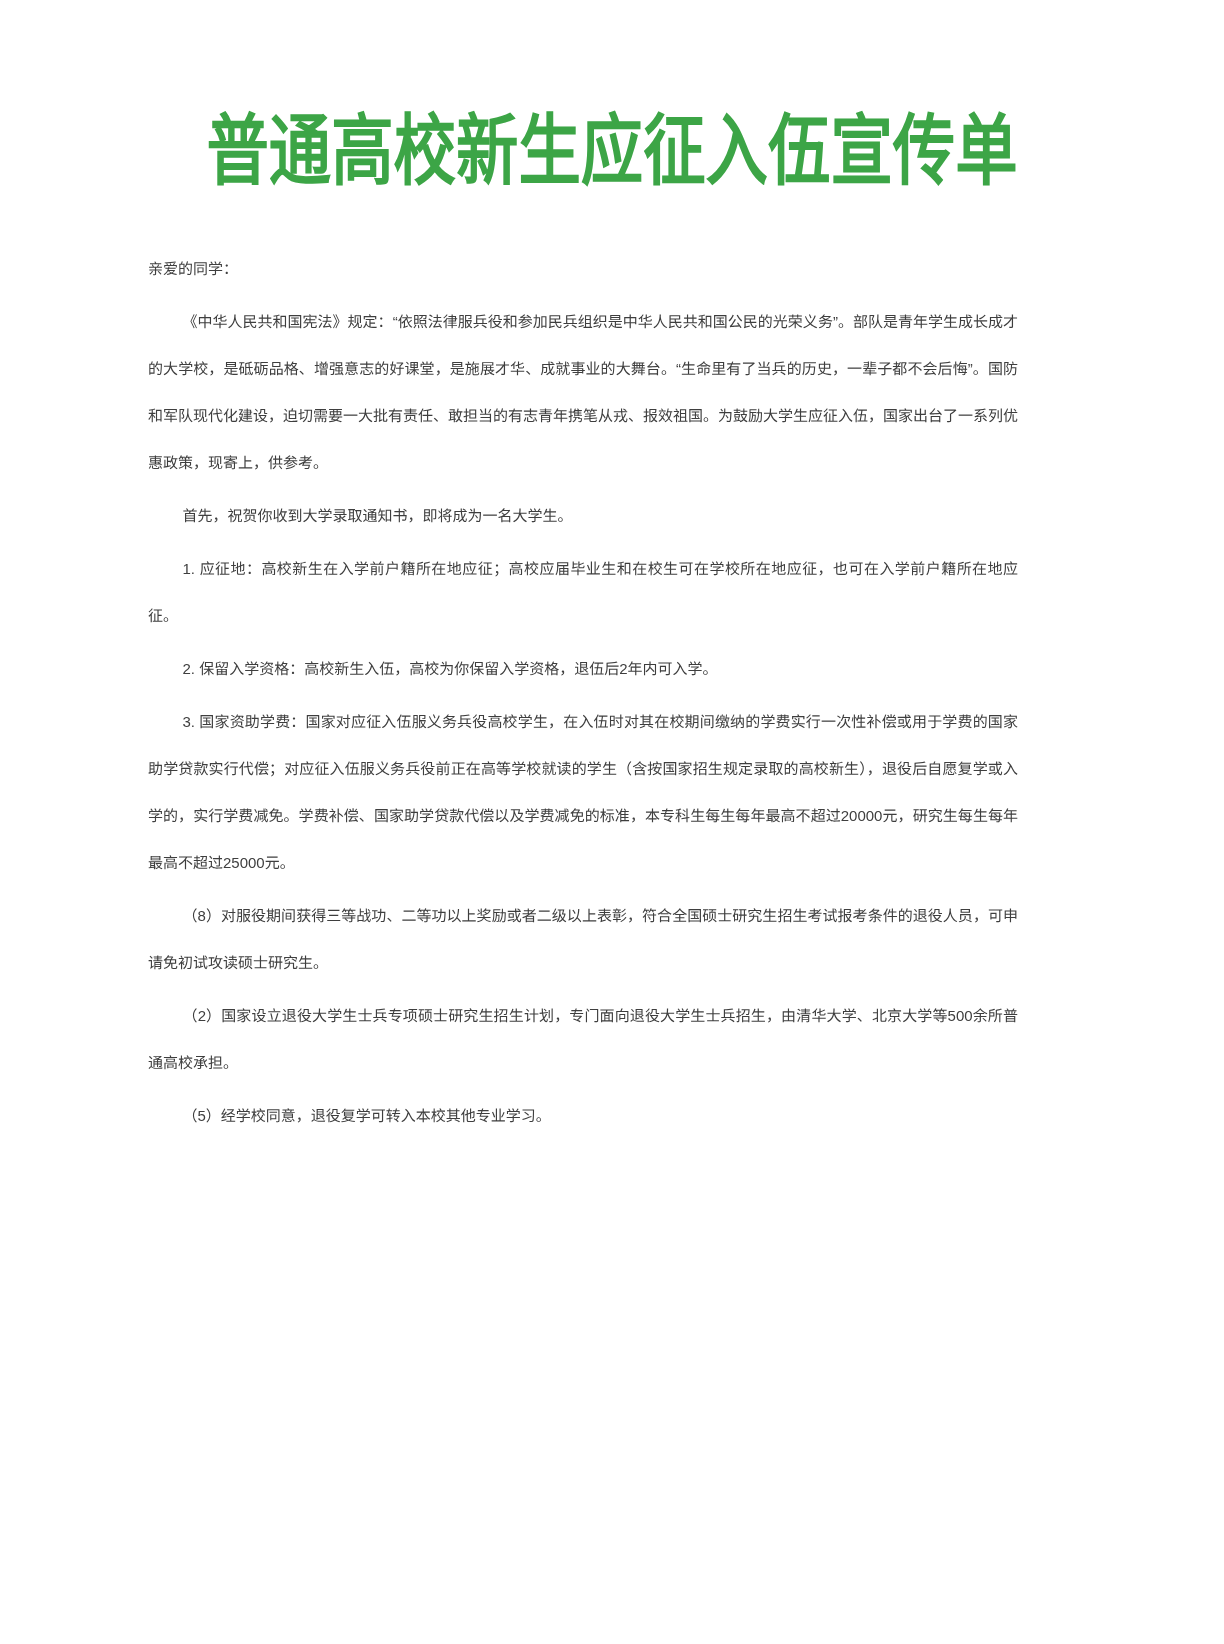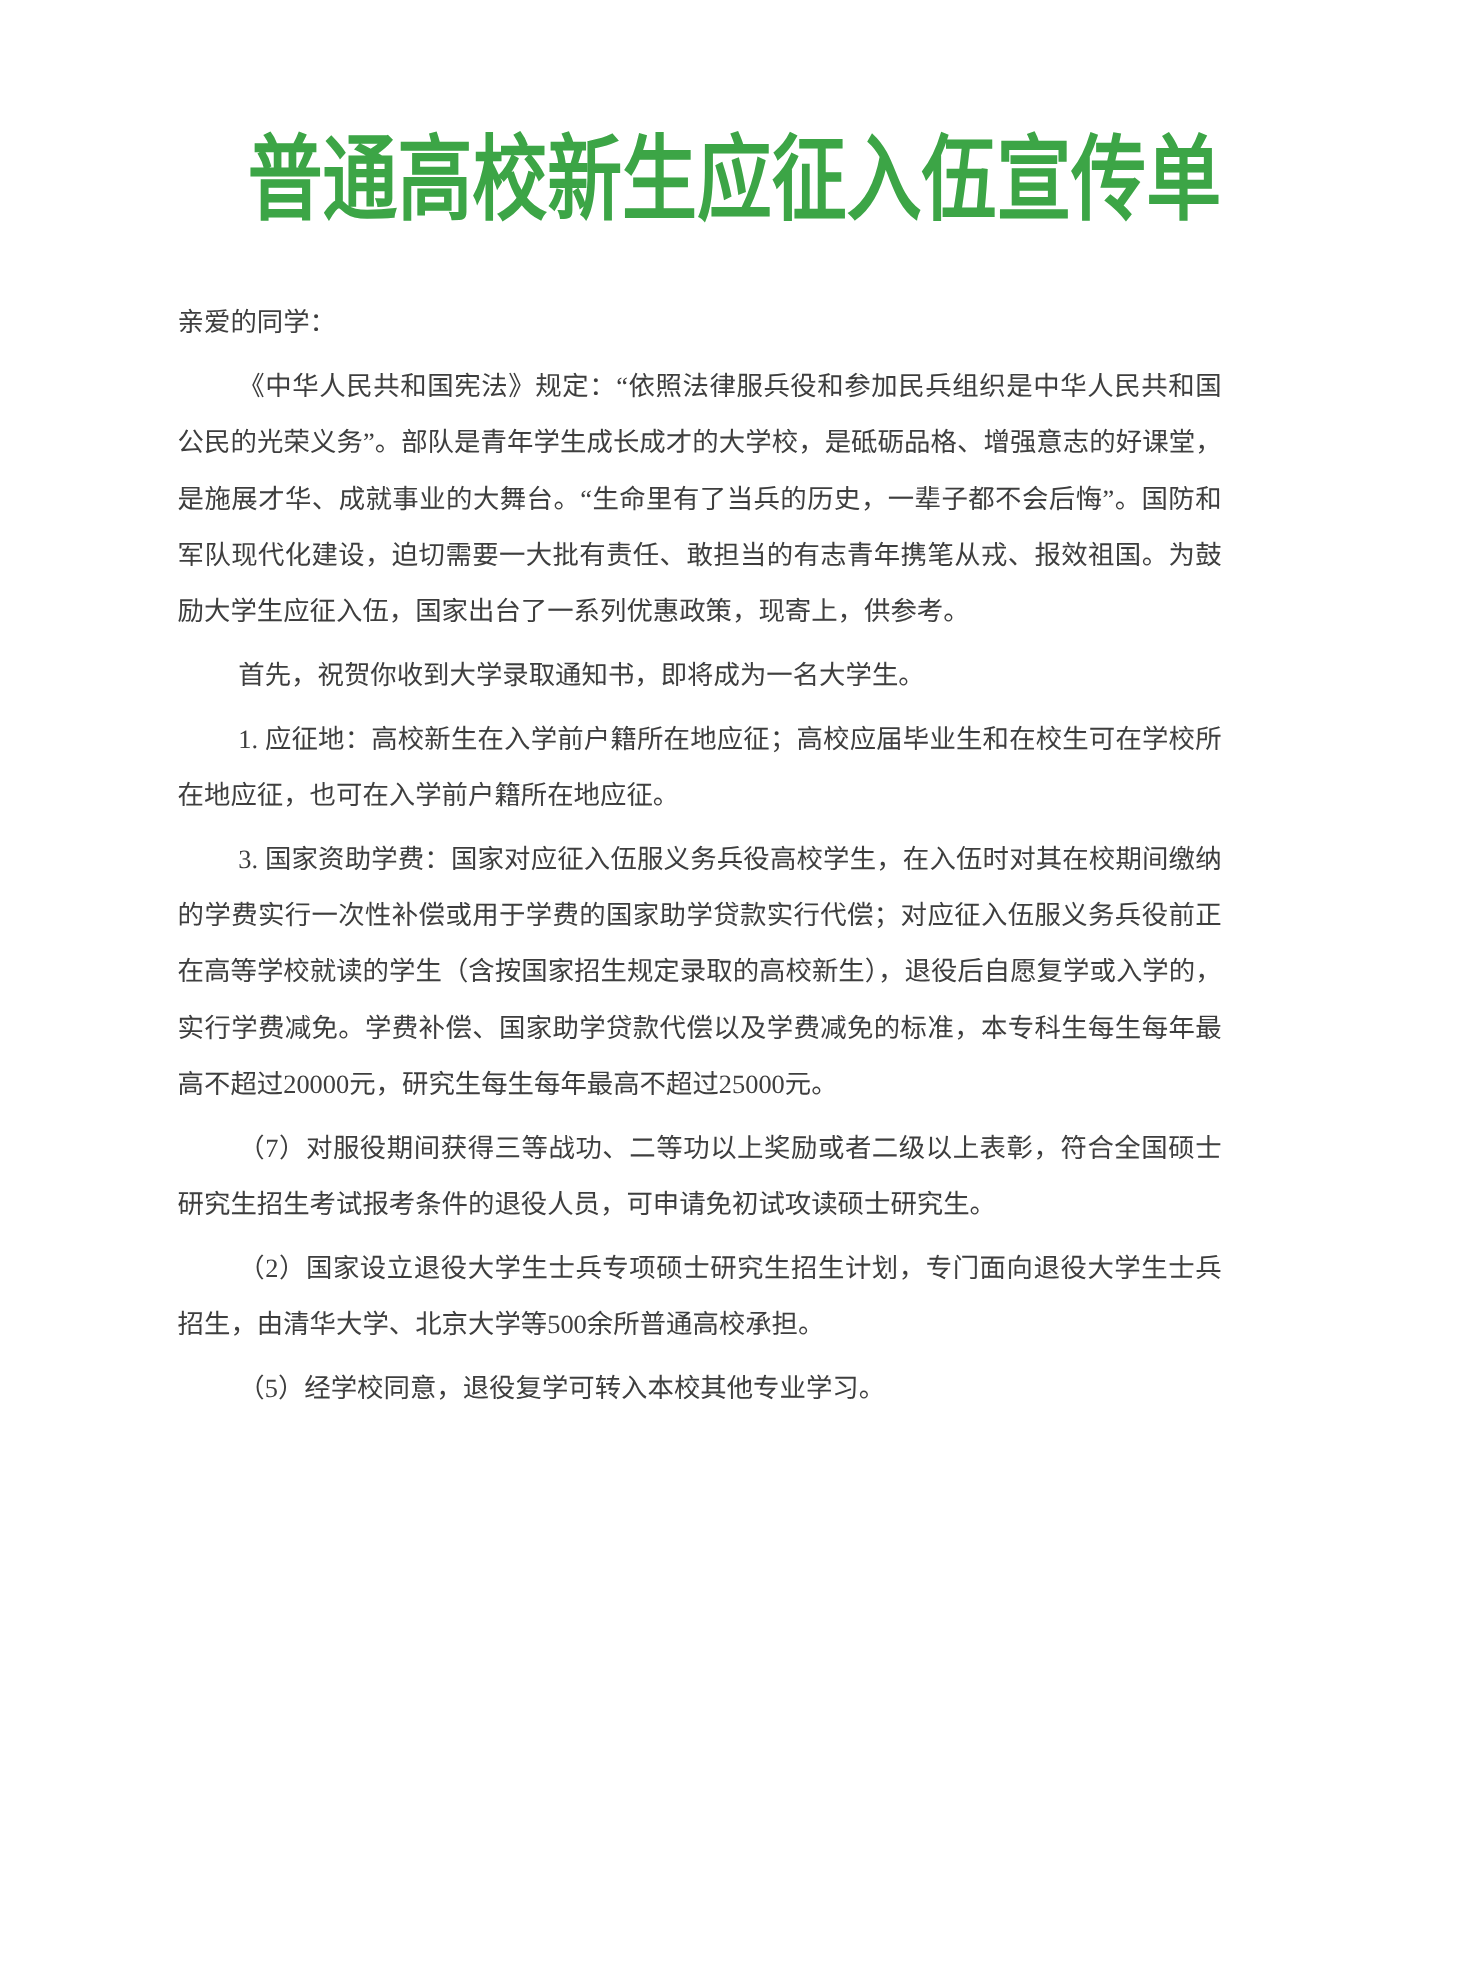--- a/index.html
+++ b/index.html
@@ -27,40 +27,41 @@
     font-size: 78px;
     line-height: 1;
     color: var(--title-color);
     transform: scaleX(0.8);
     transform-origin: 50% 50%;
     white-space: nowrap;
     letter-spacing: 0;
   }
   .doc-body {
     margin: 55px 206px 0 148px; 
-    font-family: Liberation Serif, serif;
-    font-size: 22px;
+    font-family: Liberation Sans, sans-serif;
+    font-size: 15px;
     line-height: 47px;
     color: var(--body-color);
     text-align: justify;
   }
   .doc-body p.para { margin-top: 6px; }
   .doc-body p.para:first-child { margin-top: 0; }
   .doc-body p.para.indent { text-indent: 2.3em; }
 </style>
 </head>
 <body>
 
 <div class="page">
   <h1 class="doc-title">普通高校新生应征入伍宣传单</h1>
 
   <div class="doc-body">
 
   <p class="para">亲爱的同学：</p>
       <p class="para indent">《中华人民共和国宪法》规定：“依照法律服兵役和参加民兵组织是中华人民共和国公民的光荣义务”。部队是青年学生成长成才的大学校，是砥砺品格、增强意志的好课堂，是施展才华、成就事业的大舞台。“生命里有了当兵的历史，一辈子都不会后悔”。国防和军队现代化建设，迫切需要一大批有责任、敢担当的有志青年携笔从戎、报效祖国。为鼓励大学生应征入伍，国家出台了一系列优惠政策，现寄上，供参考。</p>
       <p class="para indent">首先，祝贺你收到大学录取通知书，即将成为一名大学生。</p>
       <p class="para indent">1. 应征地：高校新生在入学前户籍所在地应征；高校应届毕业生和在校生可在学校所在地应征，也可在入学前户籍所在地应征。</p>
+      <p class="para indent">2. 保留入学资格：高校新生入伍，高校为你保留入学资格，退伍后2年内可入学。</p>
       <p class="para indent">3. 国家资助学费：国家对应征入伍服义务兵役高校学生，在入伍时对其在校期间缴纳的学费实行一次性补偿或用于学费的国家助学贷款实行代偿；对应征入伍服义务兵役前正在高等学校就读的学生（含按国家招生规定录取的高校新生），退役后自愿复学或入学的，实行学费减免。学费补偿、国家助学贷款代偿以及学费减免的标准，本专科生每生每年最高不超过20000元，研究生每生每年最高不超过25000元。</p>
-      <p class="para indent">（7）对服役期间获得三等战功、二等功以上奖励或者二级以上表彰，符合全国硕士研究生招生考试报考条件的退役人员，可申请免初试攻读硕士研究生。</p>
+      <p class="para indent">（8）对服役期间获得三等战功、二等功以上奖励或者二级以上表彰，符合全国硕士研究生招生考试报考条件的退役人员，可申请免初试攻读硕士研究生。</p>
       <p class="para indent">（2）国家设立退役大学生士兵专项硕士研究生招生计划，专门面向退役大学生士兵招生，由清华大学、北京大学等500余所普通高校承担。</p>
       <p class="para indent">（5）经学校同意，退役复学可转入本校其他专业学习。</p>
     </div>
 </div>
 
 </body></html>

